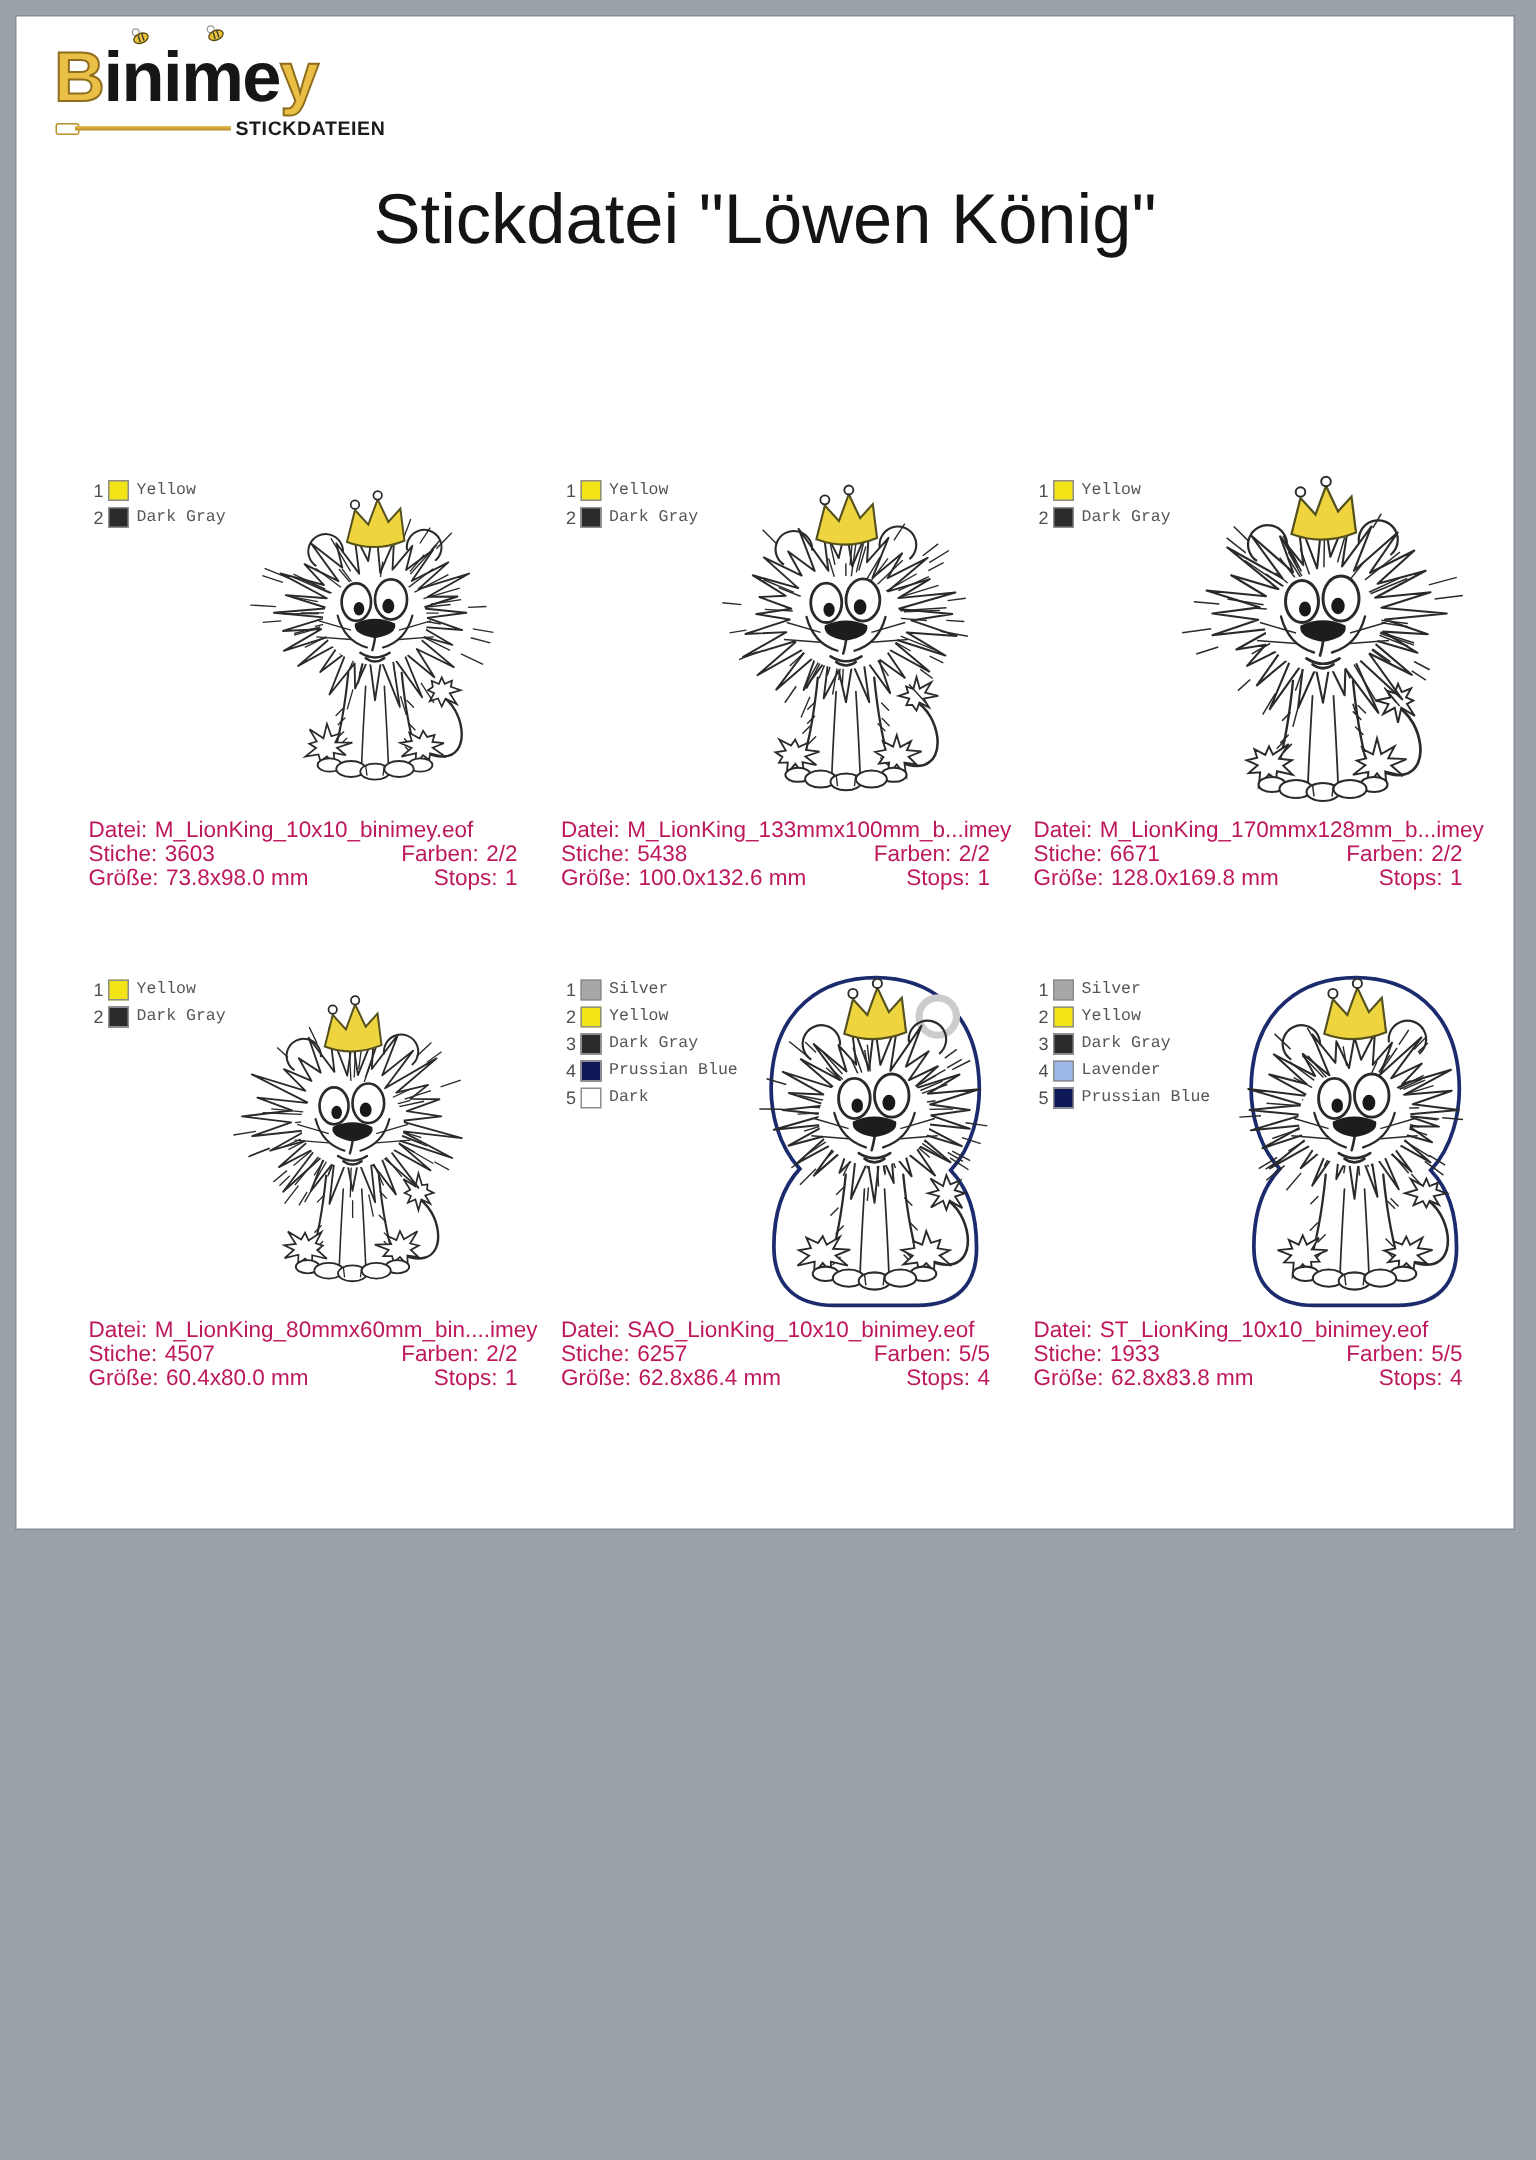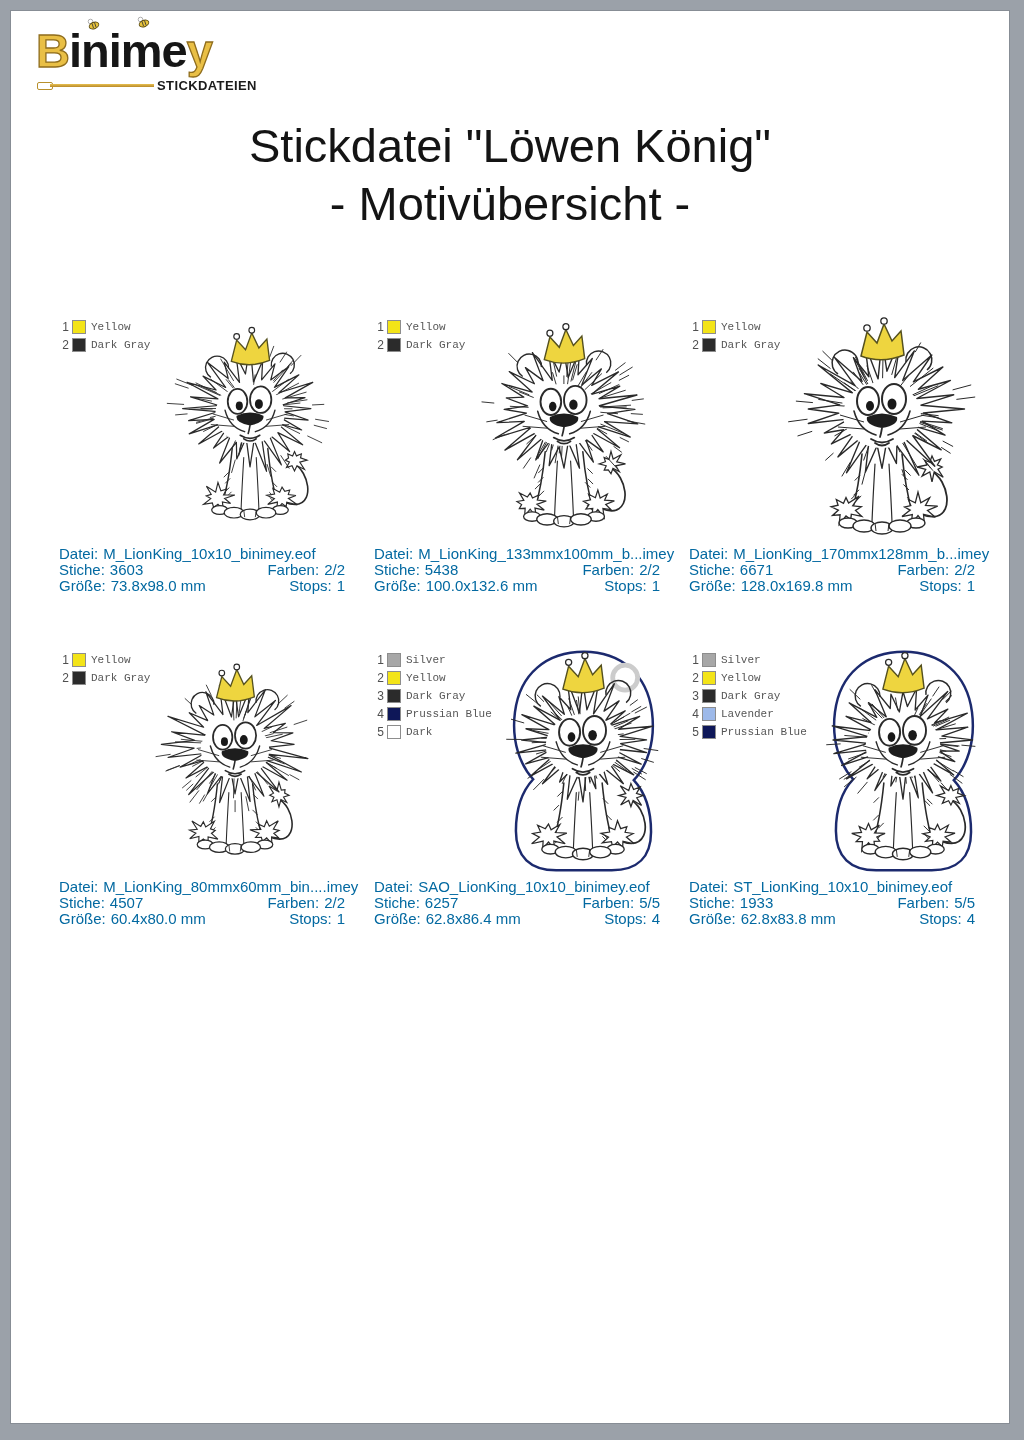--- a/index.html
+++ b/index.html
@@ -4,21 +4,21 @@
 <style>
   html,body{margin:0;padding:0;}
   body{
     background:#9ba1a9;
     font-family:"Liberation Sans","DejaVu Sans",sans-serif;
     width:1024px;height:1440px;overflow:hidden;
   }
   .page{
     position:relative;
     margin:10px 12px 14px 10px;
-    width:1000px;height:1414px;
+    width:1000px;height:1010px;
     background:#ffffff;
     border:1px solid #878d95;
     box-sizing:border-box;
   }
   
   .logo{position:absolute;top:14px;left:25px;width:220px;height:78px;}
   .logo-text{font-size:47px;font-weight:700;letter-spacing:-1px;line-height:52px;white-space:nowrap;}
   .logo-text .g{color:#e9bf45;-webkit-text-stroke:1.3px #8f6d1d;}
   .logo-text .k{color:#161616;}
   .logo-needle{position:absolute;top:57px;left:1px;width:14px;height:6px;border:1.5px solid #b8902c;border-radius:2px;background:#fff;}
@@ -32,21 +32,21 @@
   .panels{position:absolute;top:305px;left:48px;width:930px;
           display:grid;grid-template-columns:300px 300px 300px;
           grid-column-gap:15px;grid-row-gap:53px;}
   .panel{position:relative;width:300px;height:280px;}
   .legend{position:absolute;top:3px;left:0;}
   .lrow{display:flex;align-items:center;margin-bottom:3px;height:15px;}
   .lnum{width:10px;text-align:right;font-size:12px;color:#4f4f4f;margin-right:3px;}
   .lsw{width:14px;height:14px;border:1px solid #8d8d8d;box-sizing:border-box;margin-right:5px;}
   .llab{font-size:11px;color:#565656;font-family:Liberation Mono, monospace;}
   .lion-box{position:absolute;}
-  .details{position:absolute;left:0;bottom:2px;width:286px;font-size:15px;color:#0369a1;line-height:16px;}
+  .details{position:absolute;left:0;bottom:2px;width:286px;font-size:15px;color:#be185d;line-height:16px;}
   .d-row{display:flex;justify-content:space-between;white-space:nowrap;}
   .d-lab{margin-right:5px;}
   .d-pair{display:flex;}
 </style>
 </head>
 <body>
 
 <div class="page">
 
   <div class="logo">
@@ -61,21 +61,20 @@
       <ellipse cx="8" cy="7.5" rx="5" ry="3.2" fill="#e8c33a" stroke="#5a4a10" stroke-width="0.9" transform="rotate(-22 8 7.5)"></ellipse>
       <path d="M6,5.5 L7.5,10 M8.5,4.5 L10,9" stroke="#3a3a3a" stroke-width="0.9" fill="none"></path>
     </svg>
     <div class="logo-needle"></div>
     <div class="logo-line"></div>
     <div class="logo-sub">STICKDATEIEN</div>
   </div>
 
   <div class="title">
     <div>Stickdatei "Löwen König"</div>
-    <div>- Motivübersicht -</div>
   </div>
 
   <div class="panels">
 
     <div class="panel">
       <div class="legend">
         <div class="lrow">
             <span class="lnum">1</span>
             <span class="lsw" style="background: rgb(243, 228, 24);"></span>
             <span class="llab">Yellow</span>

